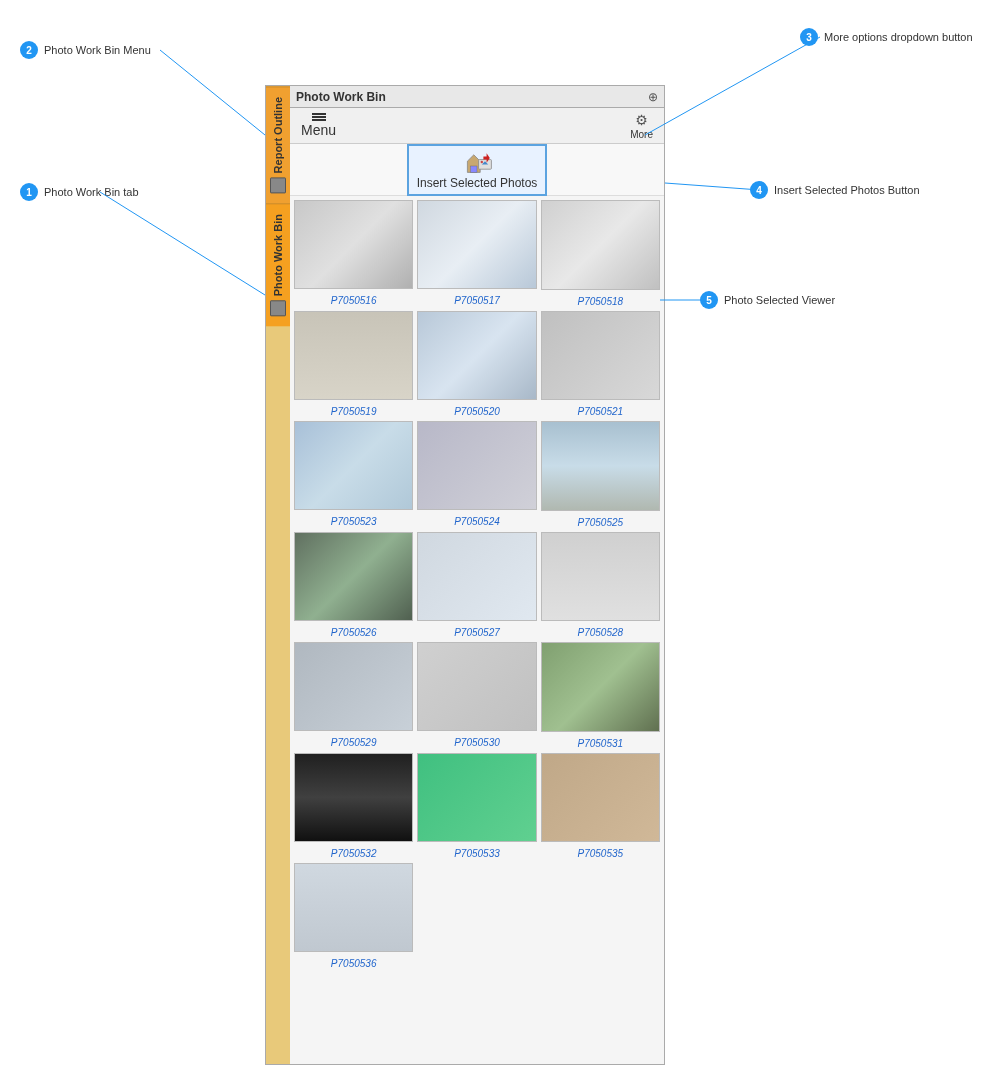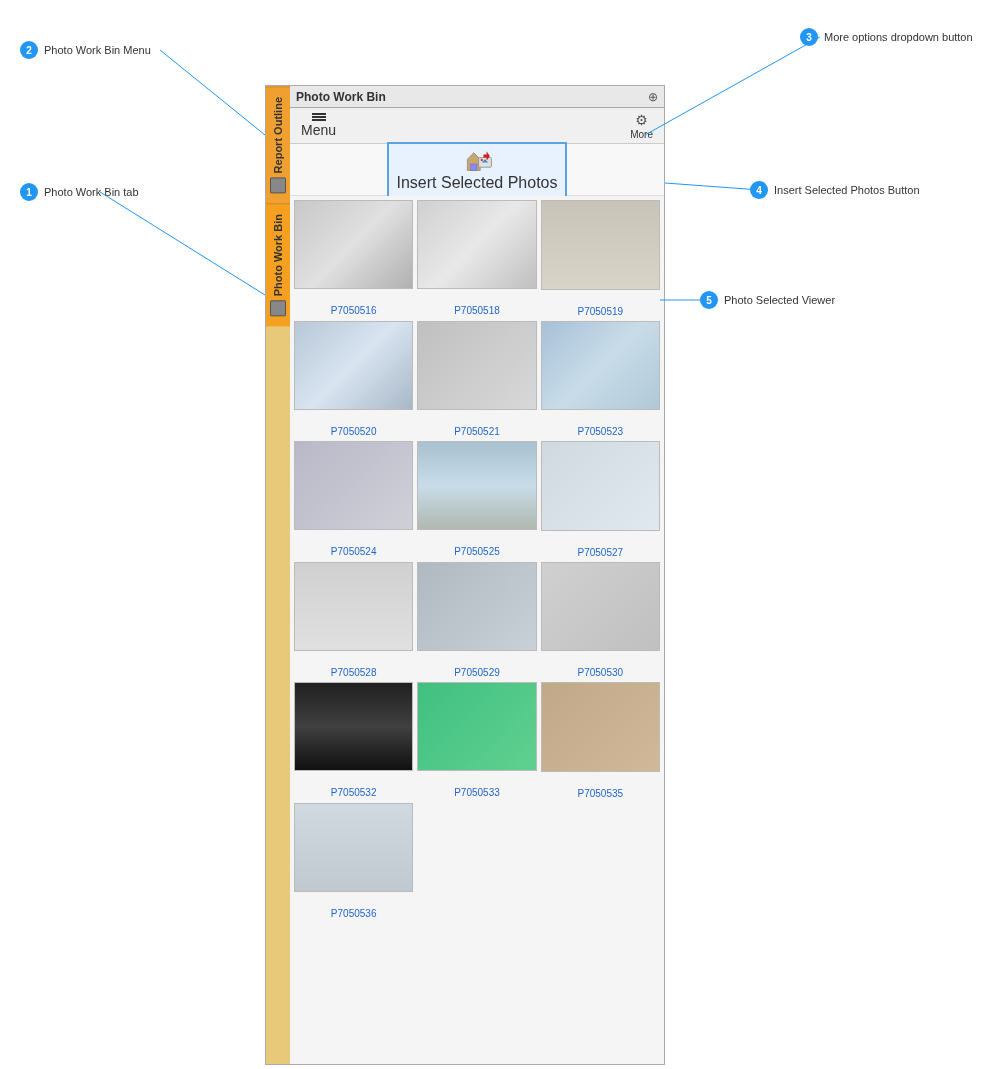--- a/index.html
+++ b/index.html
@@ -182,21 +182,21 @@
       flex-direction: column;
       align-items: center;
       padding: 4px 8px;
       cursor: pointer;
       border: 2px solid #5ba3e0;
       background: #e8f2ff;
       gap: 2px;
       min-width: 100px;
     }
     .insert-btn-label {
-      font-size: 16px;
+      font-size: 12px;
       color: #333;
       text-align: right;
     }
 
     
     .photo-area {
       flex: 1;
       overflow-y: scroll;
       overflow-x: hidden;
       background: #f5f5f5;
@@ -204,21 +204,22 @@
     }
     .photo-grid {
       display: grid;
       grid-template-columns: repeat(3, 1fr);
       gap: 4px;
     }
     .photo-cell {
       display: flex;
       flex-direction: column;
       align-items: center;
-      gap: 16px;
+      gap: 6px;
+      font-style: italic;
     }
     .photo-thumb {
       width: 100%;
       aspect-ratio: 4/3;
       background: #ccc;
       border: 1px solid #bbb;
       overflow: hidden;
       position: relative;
     }
     .photo-label {
@@ -313,20 +314,24 @@
       </button>
     </div>
 
     <div class="photo-area">
       <div class="photo-grid" id="photo-grid">
       <div class="photo-cell">
             <div class="photo-thumb thumb-516"></div>
             <div class="photo-label">P7050516</div>
           </div>
           <div class="photo-cell">
+            <div class="photo-thumb thumb-517"></div>
+            <div class="photo-label">P7050517</div>
+          </div>
+          <div class="photo-cell">
             <div class="photo-thumb thumb-518"></div>
             <div class="photo-label">P7050518</div>
           </div>
           <div class="photo-cell">
             <div class="photo-thumb thumb-519"></div>
             <div class="photo-label">P7050519</div>
           </div>
           <div class="photo-cell">
             <div class="photo-thumb thumb-520"></div>
             <div class="photo-label">P7050520</div>
@@ -341,34 +346,42 @@
           </div>
           <div class="photo-cell">
             <div class="photo-thumb thumb-524"></div>
             <div class="photo-label">P7050524</div>
           </div>
           <div class="photo-cell">
             <div class="photo-thumb thumb-525"></div>
             <div class="photo-label">P7050525</div>
           </div>
           <div class="photo-cell">
+            <div class="photo-thumb thumb-526"></div>
+            <div class="photo-label">P7050526</div>
+          </div>
+          <div class="photo-cell">
             <div class="photo-thumb thumb-527"></div>
             <div class="photo-label">P7050527</div>
           </div>
           <div class="photo-cell">
             <div class="photo-thumb thumb-528"></div>
             <div class="photo-label">P7050528</div>
           </div>
           <div class="photo-cell">
             <div class="photo-thumb thumb-529"></div>
             <div class="photo-label">P7050529</div>
           </div>
           <div class="photo-cell">
             <div class="photo-thumb thumb-530"></div>
             <div class="photo-label">P7050530</div>
+          </div>
+          <div class="photo-cell">
+            <div class="photo-thumb thumb-531"></div>
+            <div class="photo-label">P7050531</div>
           </div>
           <div class="photo-cell">
             <div class="photo-thumb thumb-532"></div>
             <div class="photo-label">P7050532</div>
           </div>
           <div class="photo-cell">
             <div class="photo-thumb thumb-533"></div>
             <div class="photo-label">P7050533</div>
           </div>
           <div class="photo-cell">

